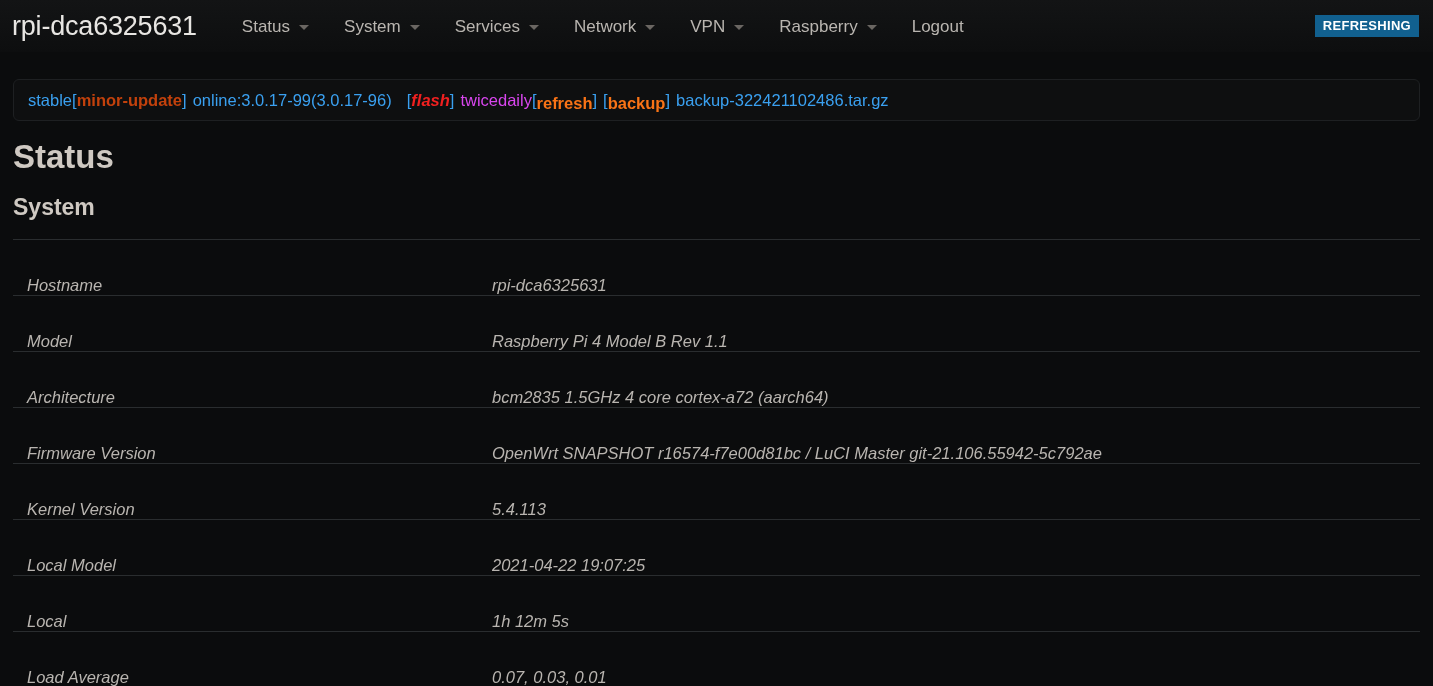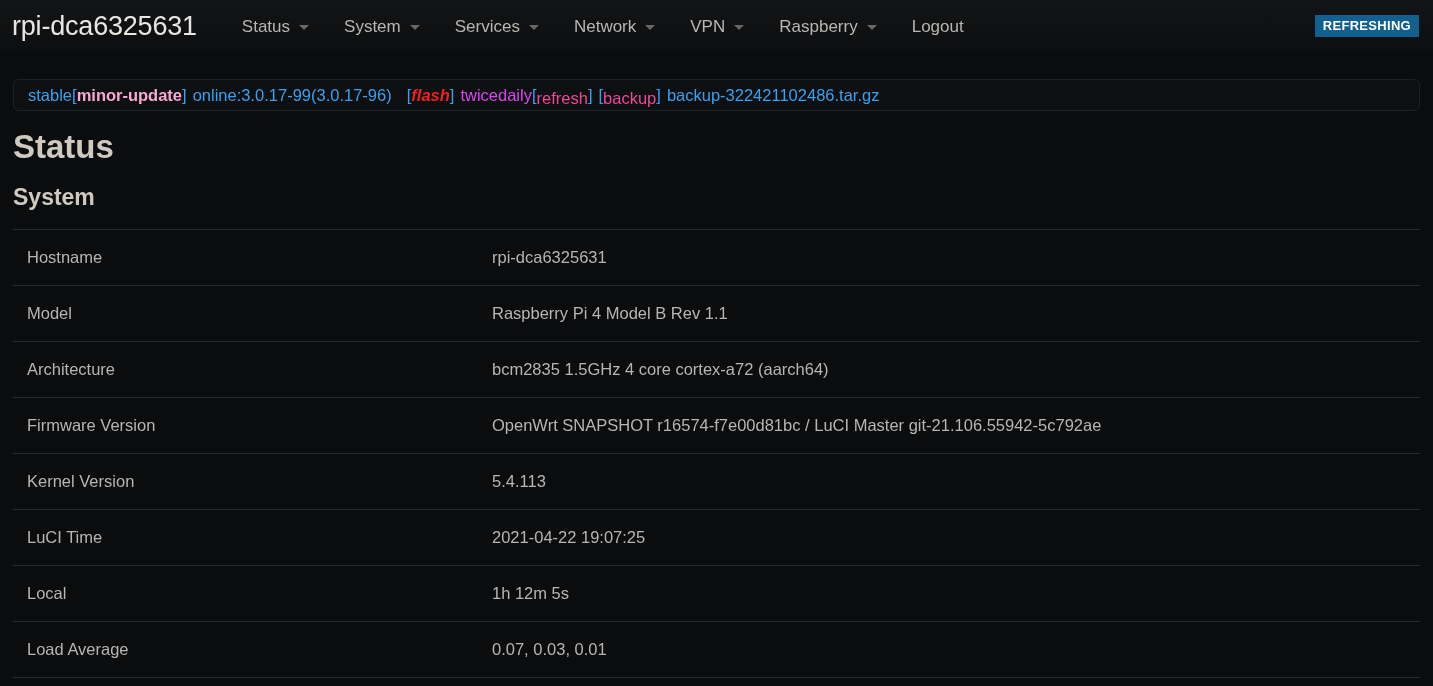--- a/index.html
+++ b/index.html
@@ -62,36 +62,36 @@
     letter-spacing: 0.3px;
     padding: 4px 8px 5px;
     border-radius: 0;
     line-height: 1;
     cursor: pointer;
   }
 
   
   .status-strip {
     margin: 27px 13px 0 13px;
-    height: 32px;
+    height: 42px;
     background: #0e0f10;
     border: 1px solid #1e2022;
     border-radius: 6px;
     display: flex;
     align-items: center;
     padding: 0 14px;
     white-space: nowrap;
     overflow: hidden;
   }
   .status-strip span { font-size: 16.5px; line-height: 1; }
   .sp { display: inline-block; width: 6px; }
   .sp-wide { display: inline-block; width: 15px; }
   .c-blue   { color: #3aa0f0; }
-  .c-blue-b { color: #ec4899; font-weight: normal; margin-top: 6px; }
-  .c-orange { color: #f9a8d4; font-weight: bold; }
+  .c-blue-b { color: #f97316; font-weight: bold; margin-top: 6px; }
+  .c-orange { color: #c2410c; font-weight: bold; }
   .c-red    { color: #f02020; font-weight: bold; font-style: italic; }
   .c-gray   { color: #d946ef; }
   .link { cursor: pointer; }
 
   
   .page-title {
     color: #cfc9c2;
     font-size: 33px;
     font-weight: bold;
     padding: 16px 0 0 13px;
@@ -105,23 +105,24 @@
     line-height: 1.2;
   }
 
   
   .info-table {
     margin: 18px 13px 0 13px;
     border-top: 1px solid #2a2d2f;
   }
   .info-row {
     display: flex;
-    align-items: center;
+    align-items: flex-end;
     height: 56px;
     border-bottom: 1px solid #2a2d2f;
+    font-style: italic;
   }
   .info-label {
     width: 479px;
     flex: 0 0 479px;
     padding-left: 14px;
     color: #b9b5b0;
     font-size: 16.5px;
   }
   .info-value {
     flex: 1 1 auto;
@@ -218,21 +219,21 @@
   </div>
   <div class="info-row">
     <div class="info-label">Firmware Version</div>
     <div class="info-value">OpenWrt SNAPSHOT r16574-f7e00d81bc / LuCI Master git-21.106.55942-5c792ae</div>
   </div>
   <div class="info-row">
     <div class="info-label">Kernel Version</div>
     <div class="info-value">5.4.113</div>
   </div>
   <div class="info-row">
-    <div class="info-label">LuCI Time</div>
+    <div class="info-label">Local Model</div>
     <div class="info-value">2021-04-22 19:07:25</div>
   </div>
   <div class="info-row">
     <div class="info-label">Local</div>
     <div class="info-value">1h 12m 5s</div>
   </div>
   <div class="info-row">
     <div class="info-label">Load Average</div>
     <div class="info-value">0.07, 0.03, 0.01</div>
   </div>

